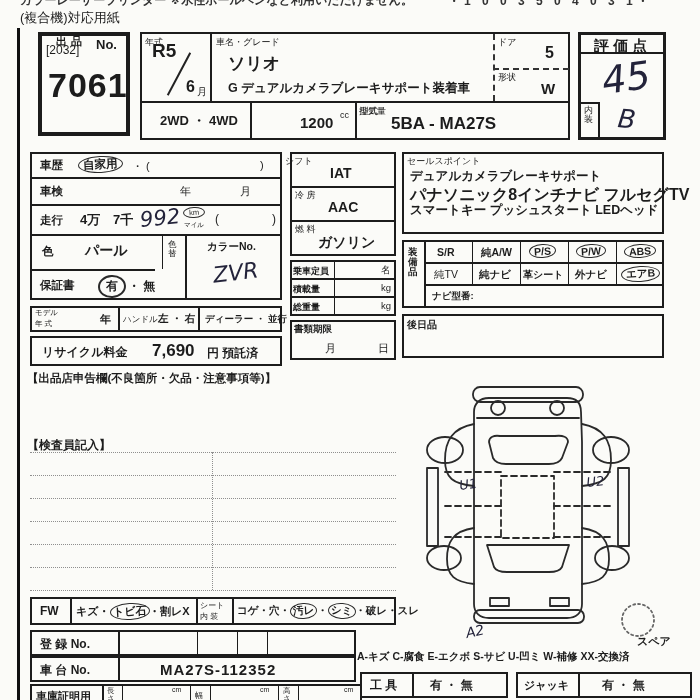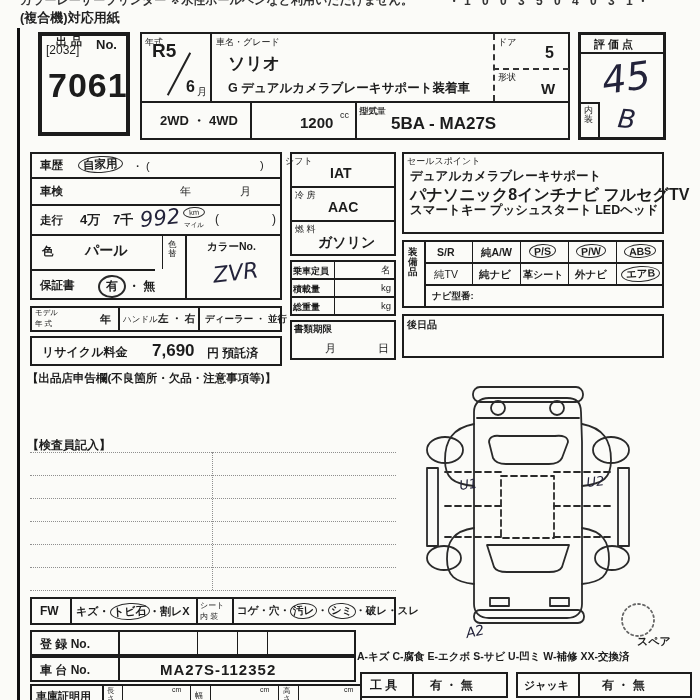--- a/index.html
+++ b/index.html
@@ -18,21 +18,21 @@
   .lnv{position:absolute;border-left:1.3px dotted #8f8f8f}
   .cell-sep{position:absolute;border-left:1.5px solid #1c1c1c}
   svg text{font-family:"DejaVu Sans",sans-serif}
 </style>
 </head>
 <body>
 
 <div class="abs" style="left:17px;top:28px;width:3px;height:672px;background:#111"></div>
 
 <div class="t" style="left:20px;top:-8px;font-size:12px;font-weight:bold;color:#333">カラーレーザープリンター ※水性ボールペンなど利用いただけません。</div>
-<div class="t" style="left:20px;top:9px;font-size:13px;font-weight:bold;color:#222">(複合機)対応用紙</div>
+<div class="t" style="left:20px;top:9px;font-size:13px;font-weight:normal;color:#222">(複合機)対応用紙</div>
 <div class="t" style="left:448px;top:-7px;font-size:12px;font-weight:bold;letter-spacing:4px;color:#333">・1 0 0 3 5 0 4 0 3 1・</div>
 
 <div class="bx" style="left:38px;top:32px;width:92px;height:104px;border-width:4px"></div>
 <div class="t" style="left:56px;top:34px;font-size:11px;font-weight:bold;letter-spacing:4px">出品</div>
 <div class="t" style="left:96px;top:37px;font-size:13px;font-weight:bold">No.</div>
 <div class="t" style="left:46px;top:43px;font-size:12px">[2032]</div>
 <div class="t" style="left:48px;top:66px;font-size:34px;font-weight:bold;letter-spacing:1px">7061</div>
 
 <div class="bx" style="left:140px;top:32px;width:430px;height:108px;border-width:2.5px"></div>
 
@@ -60,21 +60,21 @@
 
 <div class="t b" style="left:160px;top:112px;font-size:13px">2WD ・ 4WD</div>
 <div class="t lb" style="left:359px;top:105px">排気量</div>
 <div class="t b" style="left:300px;top:114px;font-size:15px">1200</div>
 <div class="t lb" style="left:340px;top:110px">cc</div>
 <div class="t lb" style="left:360px;top:105px;left:360px">型式</div>
 <div class="t b" style="left:391px;top:114px;font-size:17px">5BA - MA27S</div>
 
 <div class="bx" style="left:578px;top:32px;width:88px;height:108px;border-width:3.5px"></div>
 <div class="abs" style="left:580px;top:52px;width:84px;height:2px;background:#1c1c1c"></div>
-<div class="t b" style="left:594px;top:37px;font-size:11px">評 価 点</div>
+<div class="t b" style="left:594px;top:37px;font-size:15px">評 価 点</div>
 <div class="t hand" style="left:602px;top:56px;font-size:38px;transform:rotate(-8deg)">45</div>
 <div class="abs" style="left:580px;top:102px;width:20px;height:36px;border-top:2px solid #1c1c1c;border-right:2px solid #1c1c1c"></div>
 <div class="t lb stk" style="left:584px;top:106px;width:11px;white-space:normal">内装</div>
 <div class="t hand" style="left:618px;top:104px;font-size:26px;transform:rotate(6deg)">B</div>
 
 <div class="bx" style="left:30px;top:152px;width:252px;height:148px;border-width:2.5px"></div>
 <div class="abs" style="left:31px;top:177px;width:250px;height:2px;background:#1c1c1c"></div>
 <div class="abs" style="left:31px;top:204px;width:250px;height:2px;background:#1c1c1c"></div>
 <div class="abs" style="left:31px;top:234px;width:250px;height:2px;background:#1c1c1c"></div>
 <div class="abs" style="left:31px;top:269px;width:124px;height:2px;background:#1c1c1c"></div>

